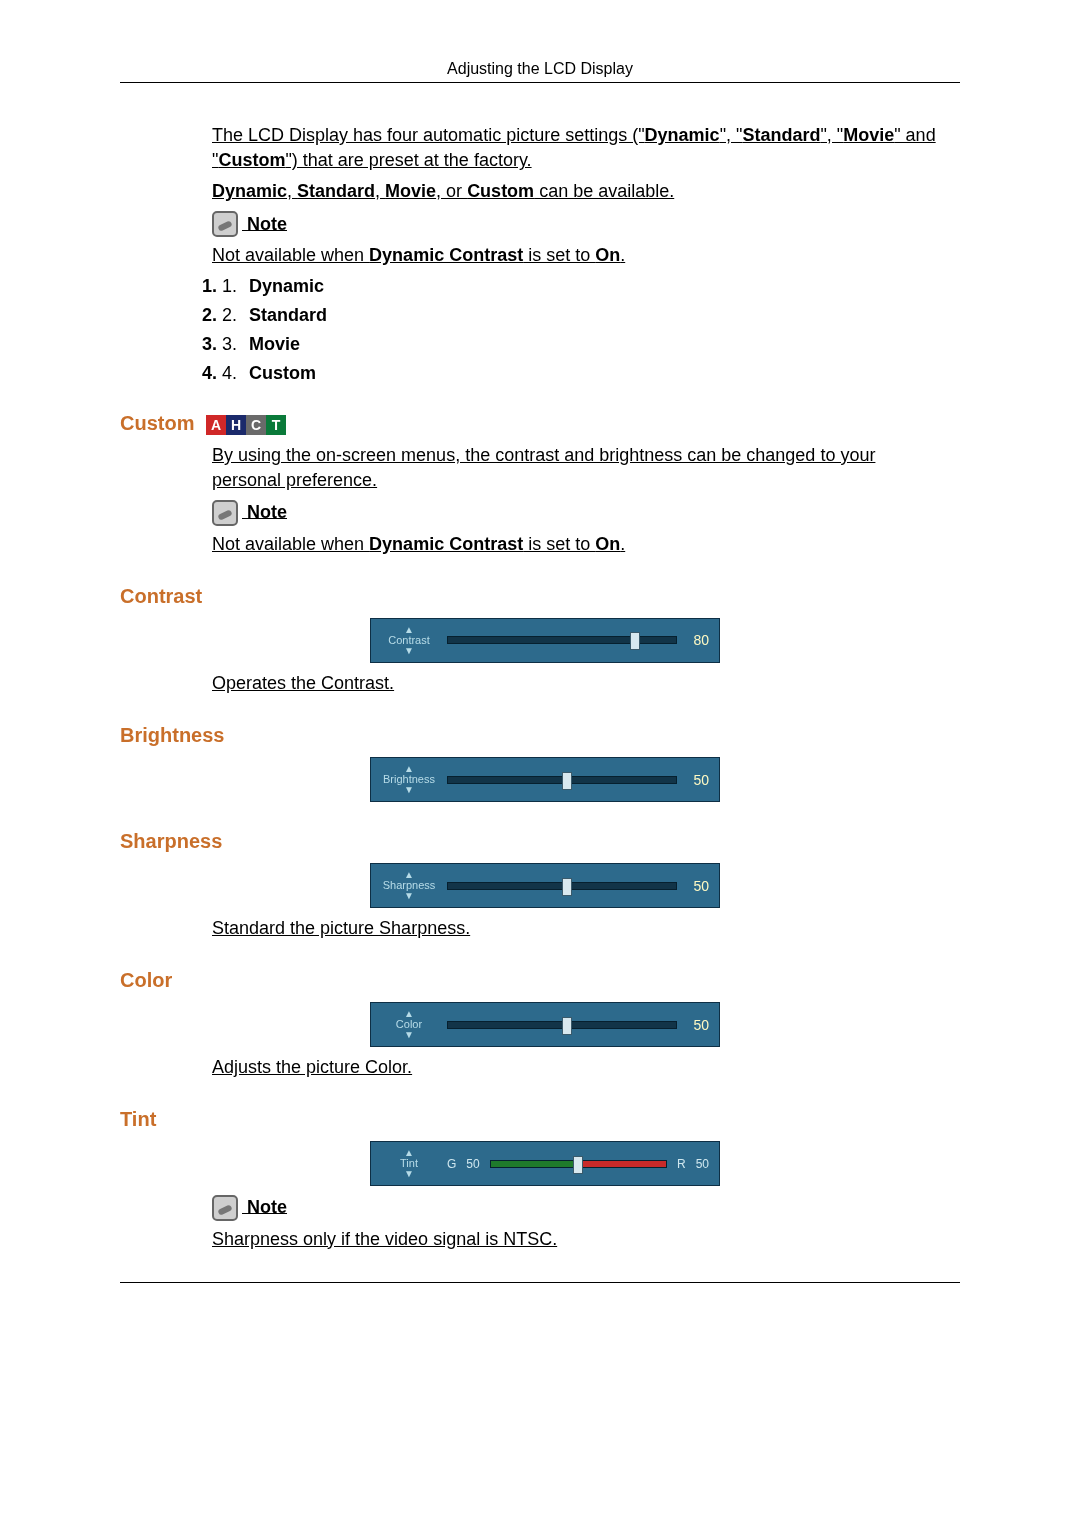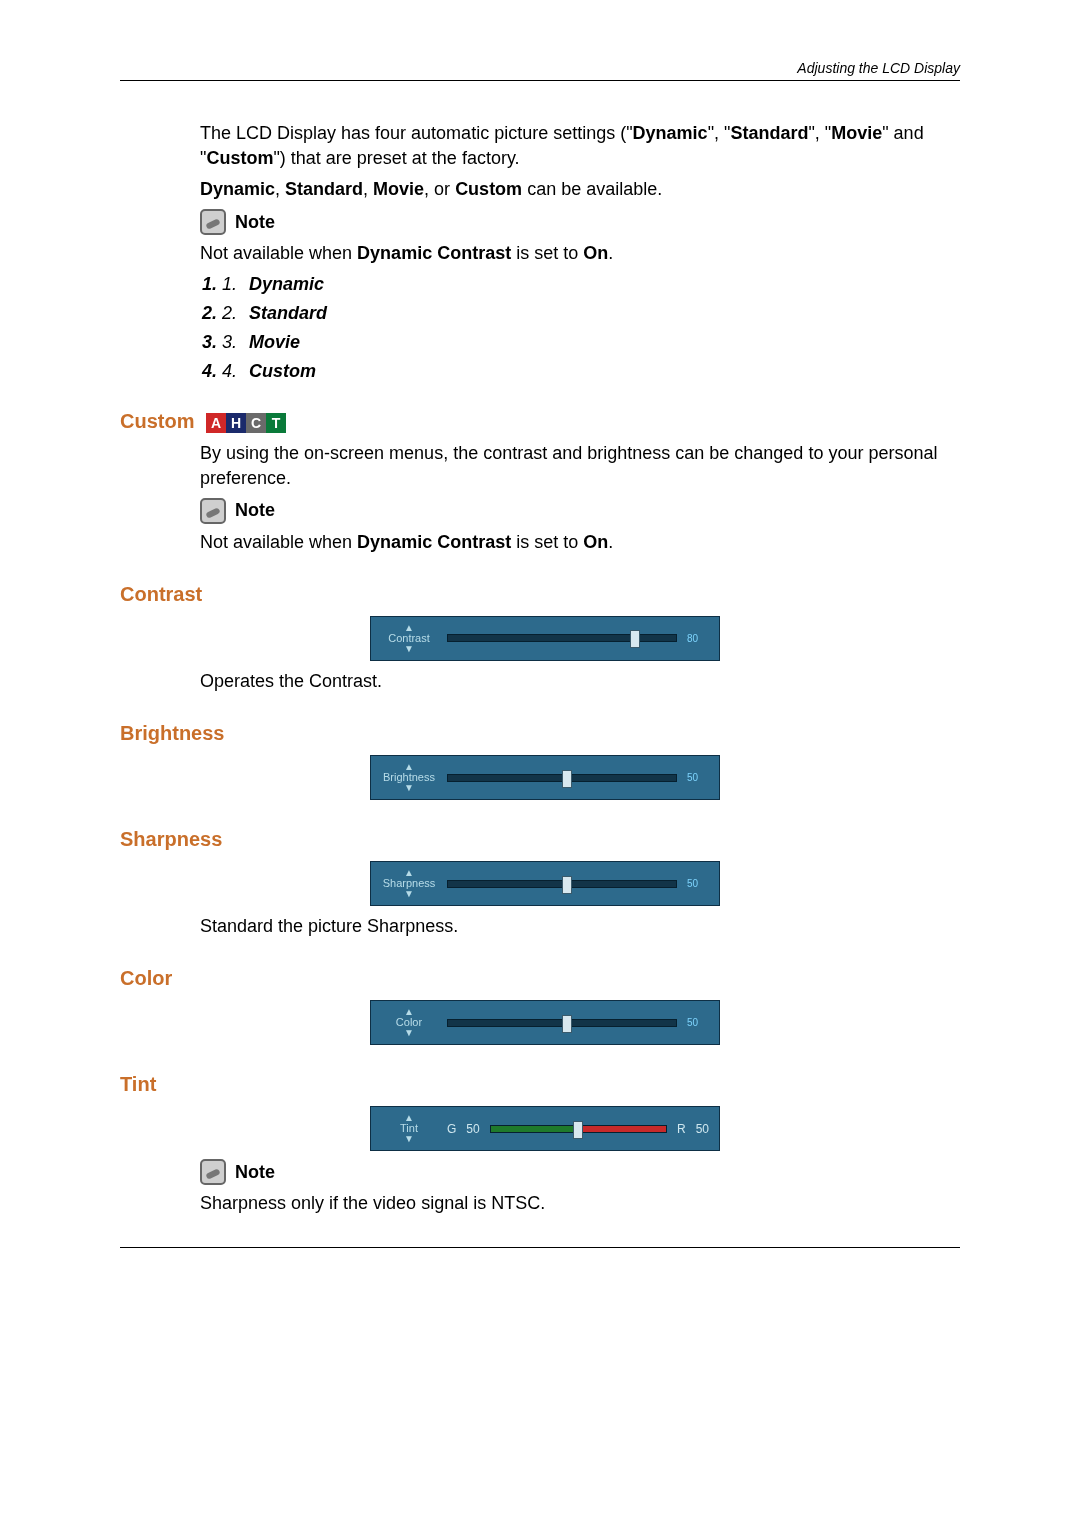--- a/index.html
+++ b/index.html
@@ -12,31 +12,30 @@
   }
   .page {
     width: 1080px;
     margin: 0 auto;
     padding: 60px 0 40px;
   }
   .header-line {
     border-bottom: 1px solid #000;
     margin: 0 120px;
     padding-bottom: 4px;
-    text-align: right;
-    font-size: 14px;
-    font-style: italic;
+    text-align: center;
+    font-size: 16px;
   }
   .content {
     margin: 40px 120px 0 120px;
   }
   .indent {
     margin-left: 80px;
   }
-  p { margin: 6px 0; line-height: 1.4; }
+  p { margin: 6px 12px; line-height: 1.4; text-decoration: underline; }
   .heading-red {
     color: #c96f2a;
     font-weight: bold;
     font-size: 20px;
     margin: 28px 0 8px 0;
   }
   .note-icon {
     display: inline-block;
     width: 22px; height: 22px;
     border: 2px solid #666;
@@ -50,21 +49,21 @@
     content: "";
     position: absolute;
     left: 4px; top: 10px;
     width: 14px; height: 6px;
     border-radius: 3px;
     background: #777;
     transform: rotate(-25deg);
   }
   .note-label { font-weight: bold; vertical-align: middle; }
   ol.modes { margin: 8px 0 8px 22px; padding: 0; }
-  ol.modes li { margin: 8px 0; font-weight: bold; font-style: italic; }
+  ol.modes li { margin: 8px 0; font-weight: bold; }
   ol.modes li .num { font-weight: normal; margin-right: 12px; }
 
   .badges { display: inline-flex; gap: 0; margin-left: 6px; vertical-align: middle; }
   .badge {
     width: 20px; height: 20px;
     font-size: 14px; font-weight: bold;
     color: #fff;
     display: inline-flex;
     align-items: center; justify-content: center;
   }
@@ -102,23 +101,24 @@
     border: 1px solid #06202f;
   }
   .thumb {
     position: absolute;
     top: -5px;
     width: 8px; height: 16px;
     background: #d8e8ef;
     border: 1px solid #3a5a6b;
   }
   .value {
-    color: #7dd3fc;
-    font-size: 10px;
+    color: #fef9c3;
+    font-size: 14px;
     min-width: 22px;
+    text-align: right;
   }
 
   
   .tint-panel .mid-label { color:#cfe7ef; font-size:12px; }
   .tint-track-wrap { flex:1; display:flex; align-items:center; gap:6px; }
   .tint-track {
     flex:1; height:6px; position:relative;
     background: linear-gradient(to right,#1f7a2b 0%,#1f7a2b 50%,#c72a2a 50%,#c72a2a 100%);
     border:1px solid #06202f;
   }
@@ -245,20 +245,23 @@
           <span class="arrow">▲</span>
           <span>Color</span>
           <span class="arrow">▼</span>
         </div>
         <div class="track">
           <div class="thumb" style="left:50%"></div>
         </div>
         <div class="value">50</div>
       </div>
     </div>
+    <div class="indent">
+        <p>Adjusts the picture Color.</p>
+      </div>
 
     <div class="heading-red">Tint</div>
     <div class="slider-row">
       <div class="slider-panel tint-panel">
         <div class="slider-label-col">
           <span class="arrow">▲</span>
           <span>Tint</span>
           <span class="arrow">▼</span>
         </div>
         <span class="mid-label">G</span>

